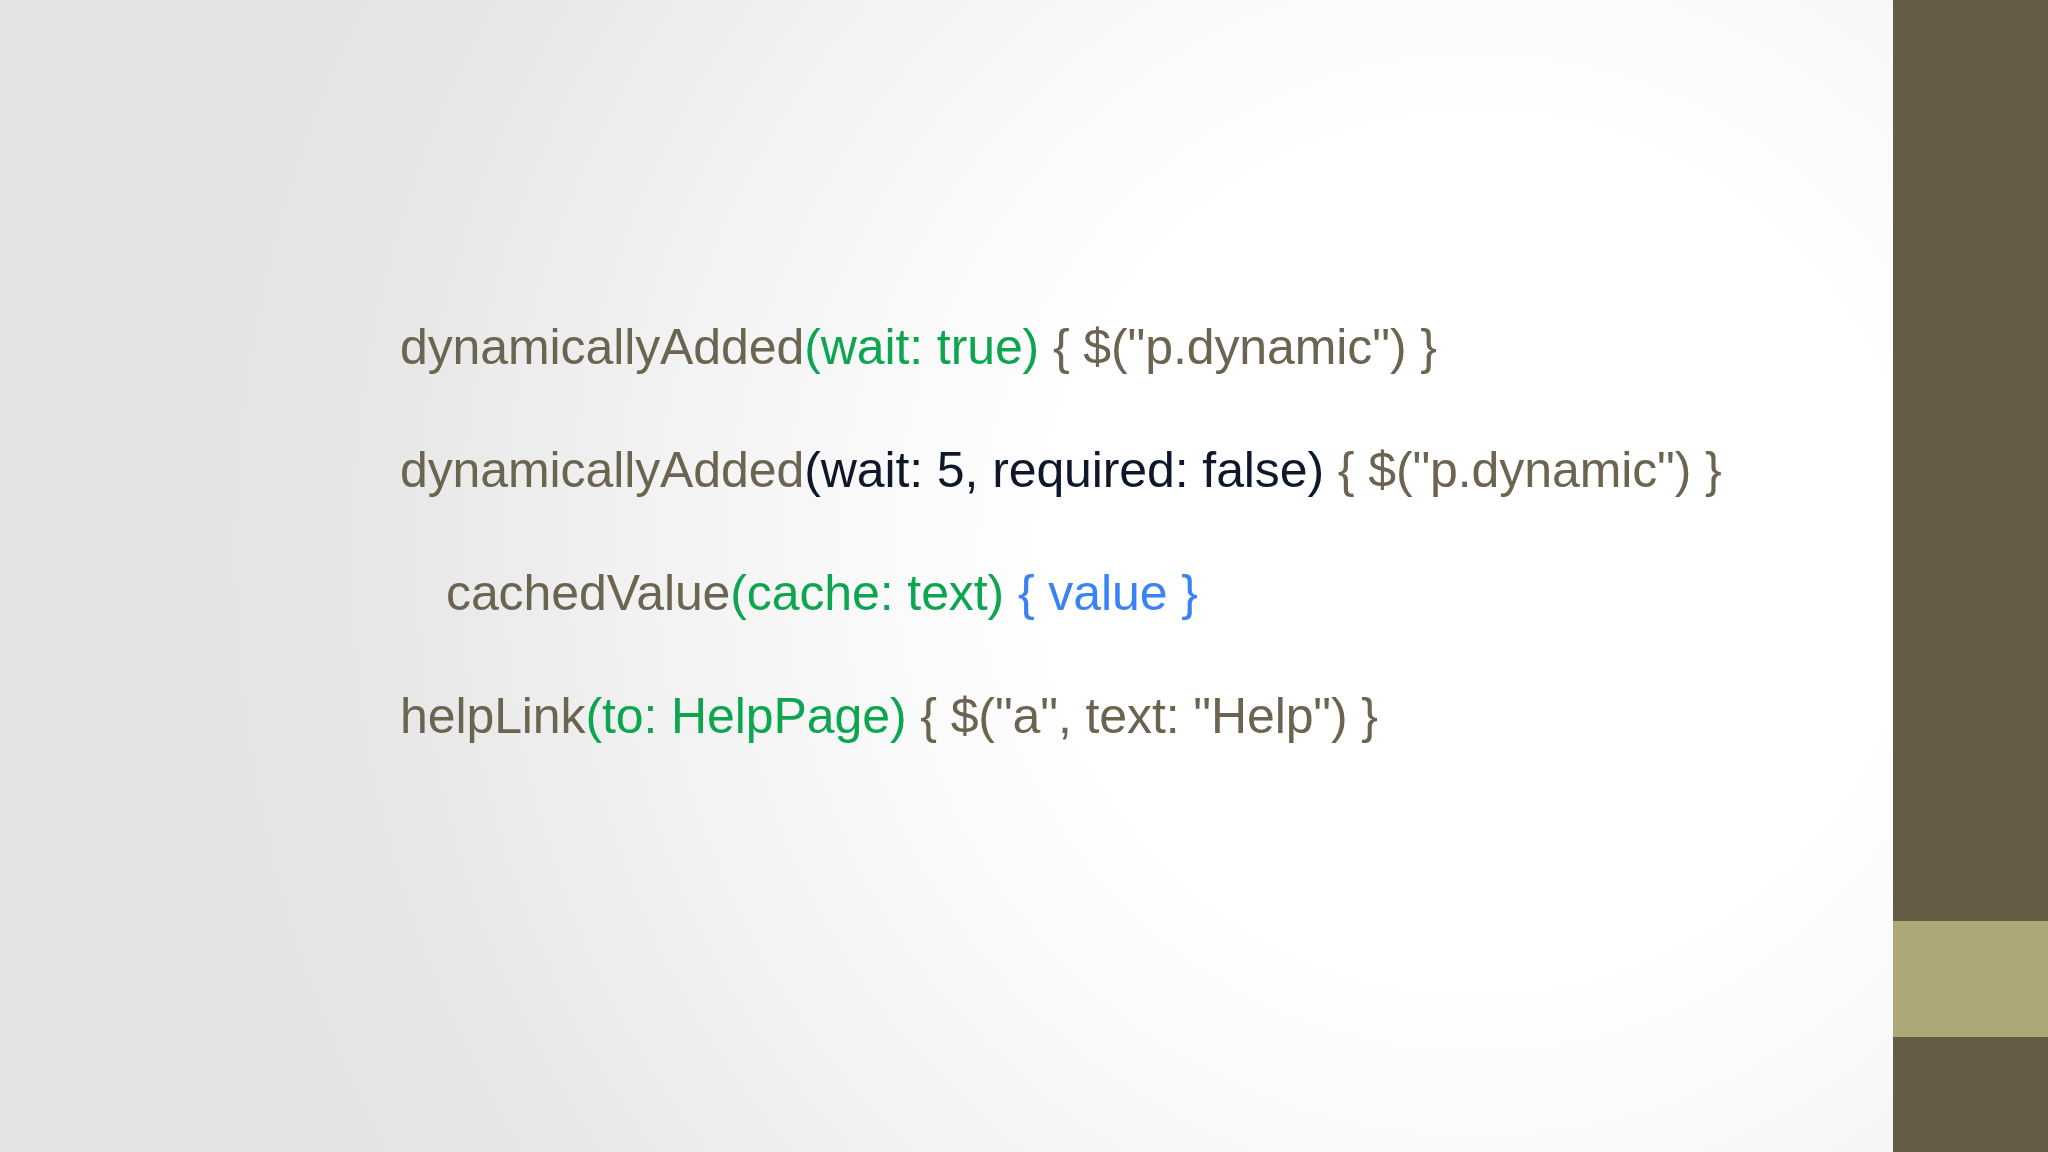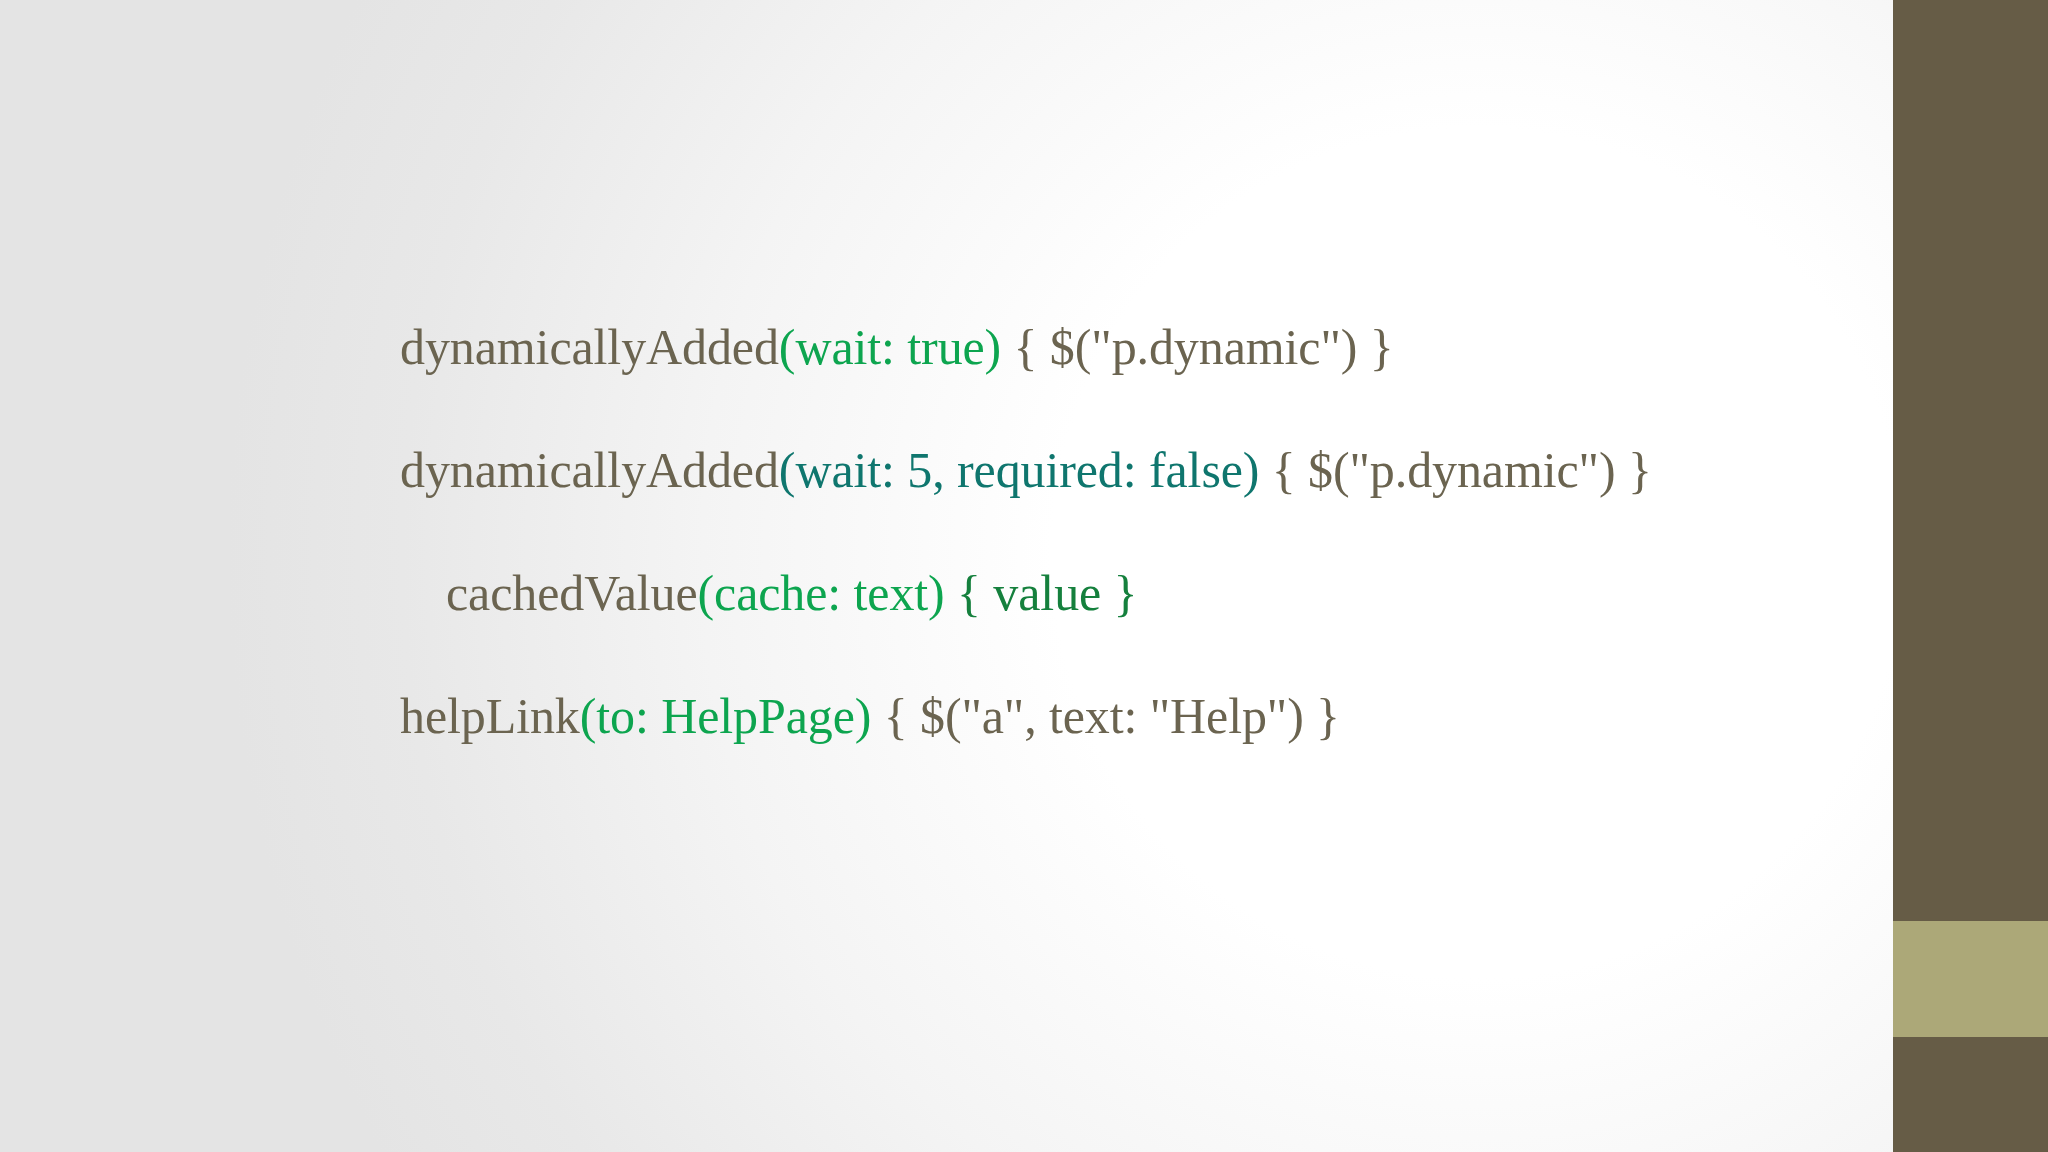--- a/index.html
+++ b/index.html
@@ -8,21 +8,21 @@
     padding: 0;
     background: #ffffff;
   }
 
   #slide {
     position: relative;
     width: 2048px;
     height: 1152px;
     overflow: hidden;
     background: #ffffff;
-    font-family: Liberation Serif, serif;
+    font-family: Liberation Sans, sans-serif;
   }
 
   
   .bg-vignette {
     position: absolute;
     left: 0;
     top: 0;
     width: 1894px;
     height: 1152px;
     background:
@@ -88,25 +88,25 @@
     <div class="side-seg side-seg-bottom" style="background-color: rgb(102, 92, 70);"></div>
   </div>
 
   <div class="code-block">
 
     <div class="code-line">
       <span class="tok-name" style="color: rgb(107, 100, 80);">dynamicallyAdded</span><span class="tok-args" style="color: rgb(13, 165, 79);">(wait: true)</span><span class="tok-body" style="color: rgb(107, 100, 80);"> { $("p.dynamic") }</span>
     </div>
 
     <div class="code-line">
-      <span class="tok-name" style="color: rgb(107, 100, 80);">dynamicallyAdded</span><span class="tok-args" style="color: #0f766e;">(wait: 5, required: false)</span><span class="tok-body" style="color: rgb(107, 100, 80);"> { $("p.dynamic") }</span>
+      <span class="tok-name" style="color: rgb(107, 100, 80);">dynamicallyAdded</span><span class="tok-args" style="color: #0f172a;">(wait: 5, required: false)</span><span class="tok-body" style="color: rgb(107, 100, 80);"> { $("p.dynamic") }</span>
     </div>
 
     <div class="code-line">
-      <span class="tok-name" style="color: rgb(107, 100, 80); margin-left: 46px;">cachedValue</span><span class="tok-args" style="color: rgb(13, 165, 79);">(cache: text)</span><span class="tok-body" style="color: #15803d;"> { value }</span>
+      <span class="tok-name" style="color: rgb(107, 100, 80); margin-left: 46px;">cachedValue</span><span class="tok-args" style="color: rgb(13, 165, 79);">(cache: text)</span><span class="tok-body" style="color: #3b82f6;"> { value }</span>
     </div>
 
     <div class="code-line">
       <span class="tok-name" style="color: rgb(107, 100, 80); margin-top: 37px;">helpLink</span><span class="tok-args" style="color: rgb(13, 165, 79); text-align: center;">(to: HelpPage)</span><span class="tok-body" style="color: rgb(107, 100, 80);"> { $("a", text: "Help") }</span>
     </div>
 
   </div>
 
 </div>
 

